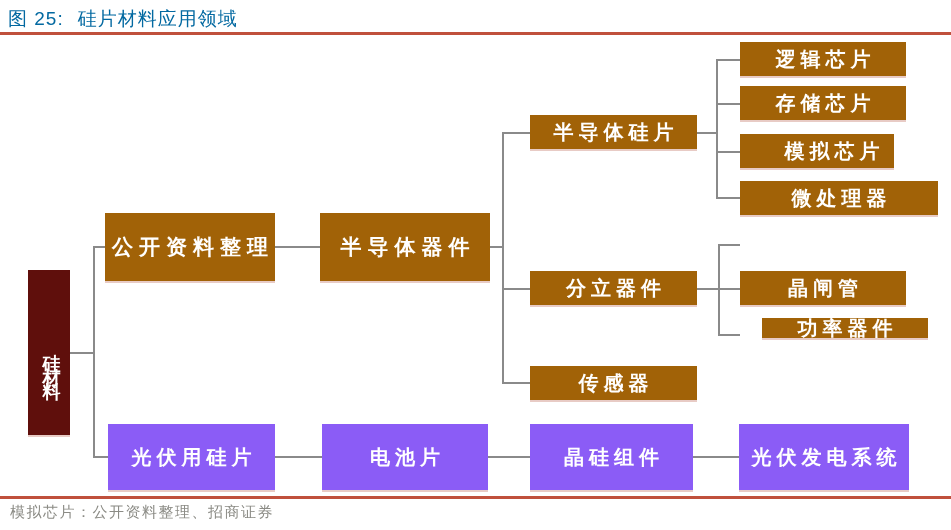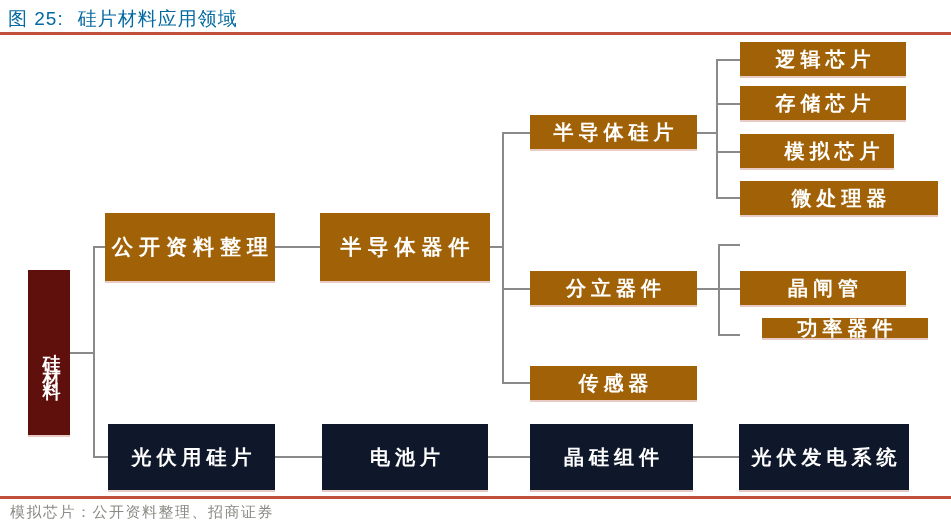--- a/index.html
+++ b/index.html
@@ -9,21 +9,21 @@
   .figure-title .tnum{margin-right:14px;}
   .rule{position:absolute;left:0;width:951px;height:3px;background:#C0503C;}
   .rule.top{top:32px;}
   .rule.bottom{top:496px;}
   .source-line{position:absolute;left:10px;top:503px;font-size:15px;color:#8B8B85;letter-spacing:1.5px;}
 
   .box{position:absolute;display:flex;align-items:center;justify-content:center;color:#ffffff;
        font-weight:bold;font-size:20px;letter-spacing:5px;padding-left:5px;box-sizing:border-box;
        box-shadow:0 2px 0 rgba(216,169,158,0.6);white-space:nowrap;}
   .red{background:#a16207;}
-  .gold{background:#0f172a;}
+  .gold{background:#8b5cf6;}
   .darkred{background:#5F0F0C;}
   .big{font-size:21px;letter-spacing:6px;padding-left:6px;}
   .root-box span{writing-mode:vertical-rl;text-orientation:upright;letter-spacing:14px;
                  font-size:18px;padding-top:14px;}
 
   .hl,.vl{position:absolute;background:#8A8A8A;}
   .hl{height:2px;}
   .vl{width:2px;}
 </style>
 </head>

